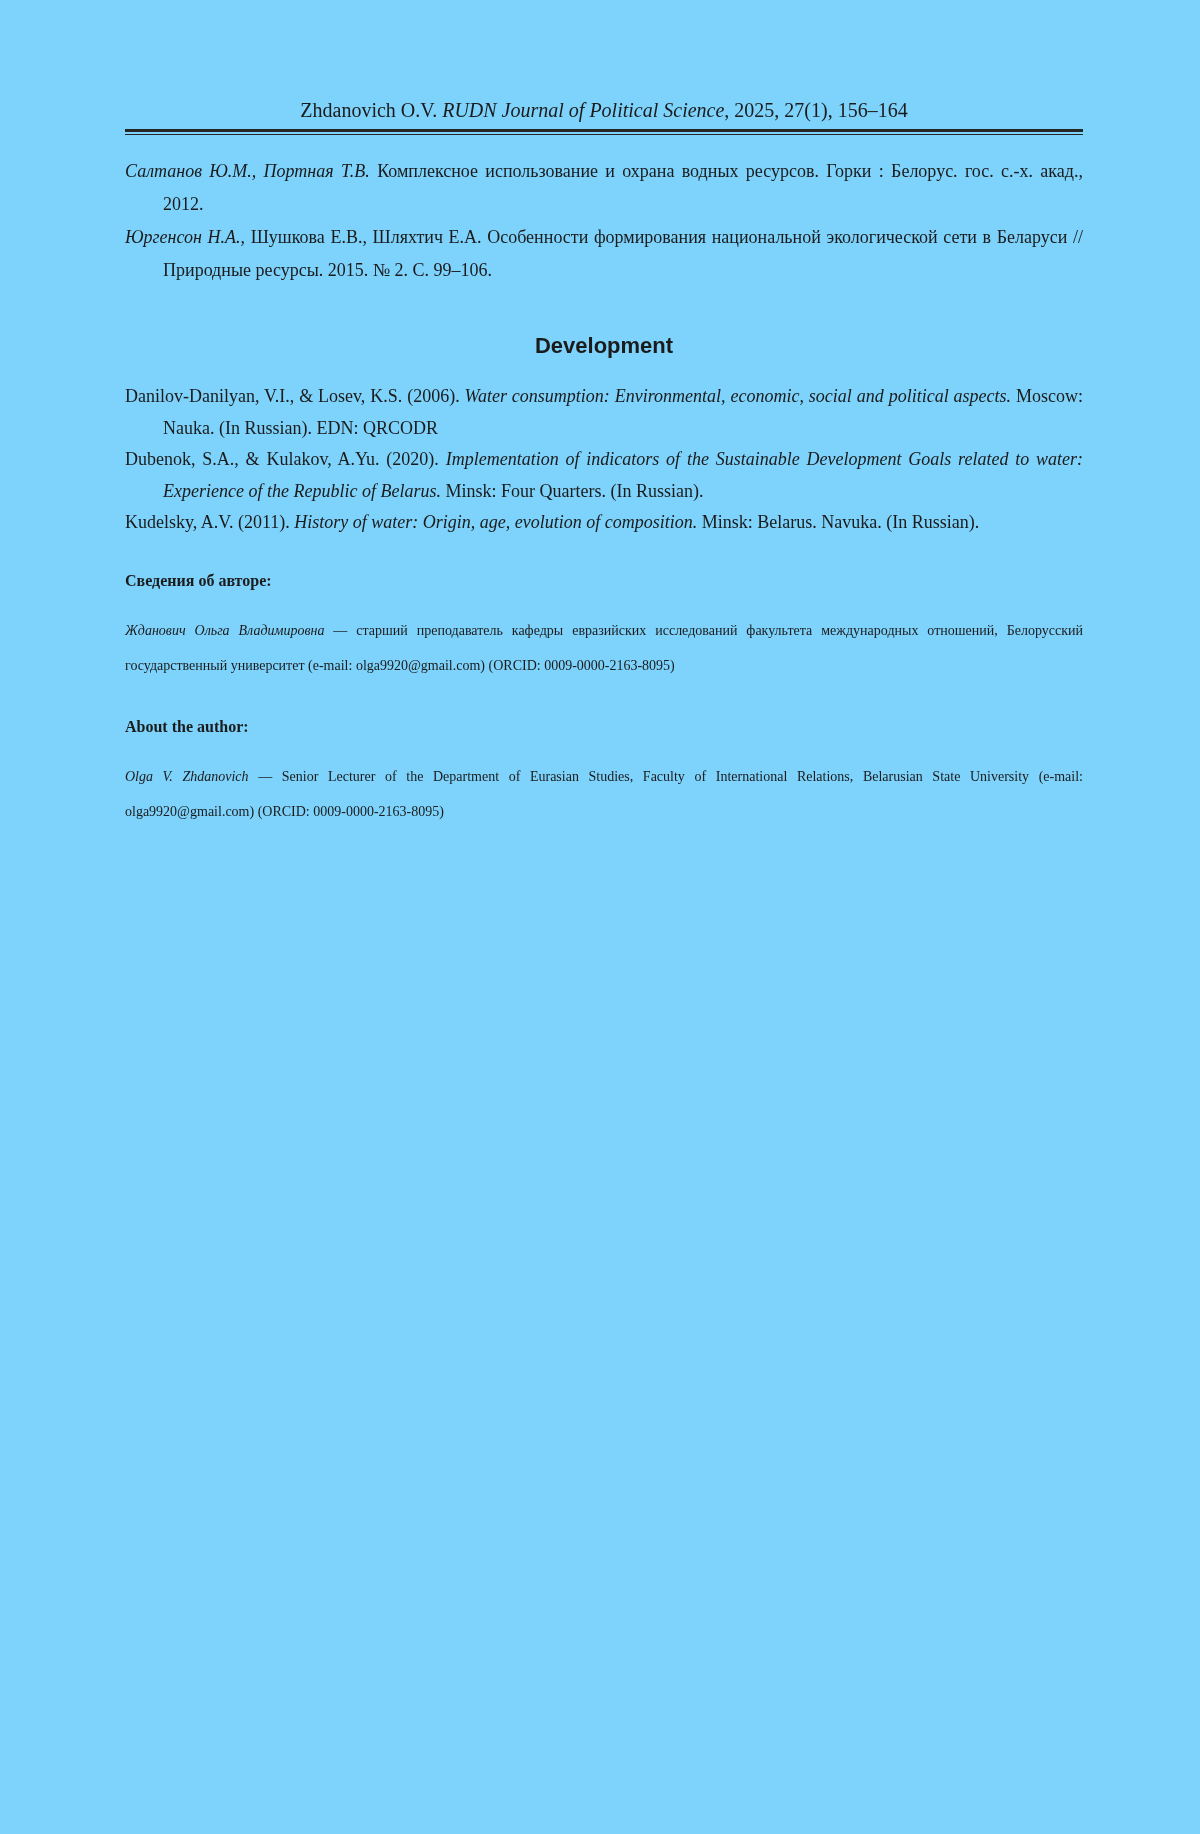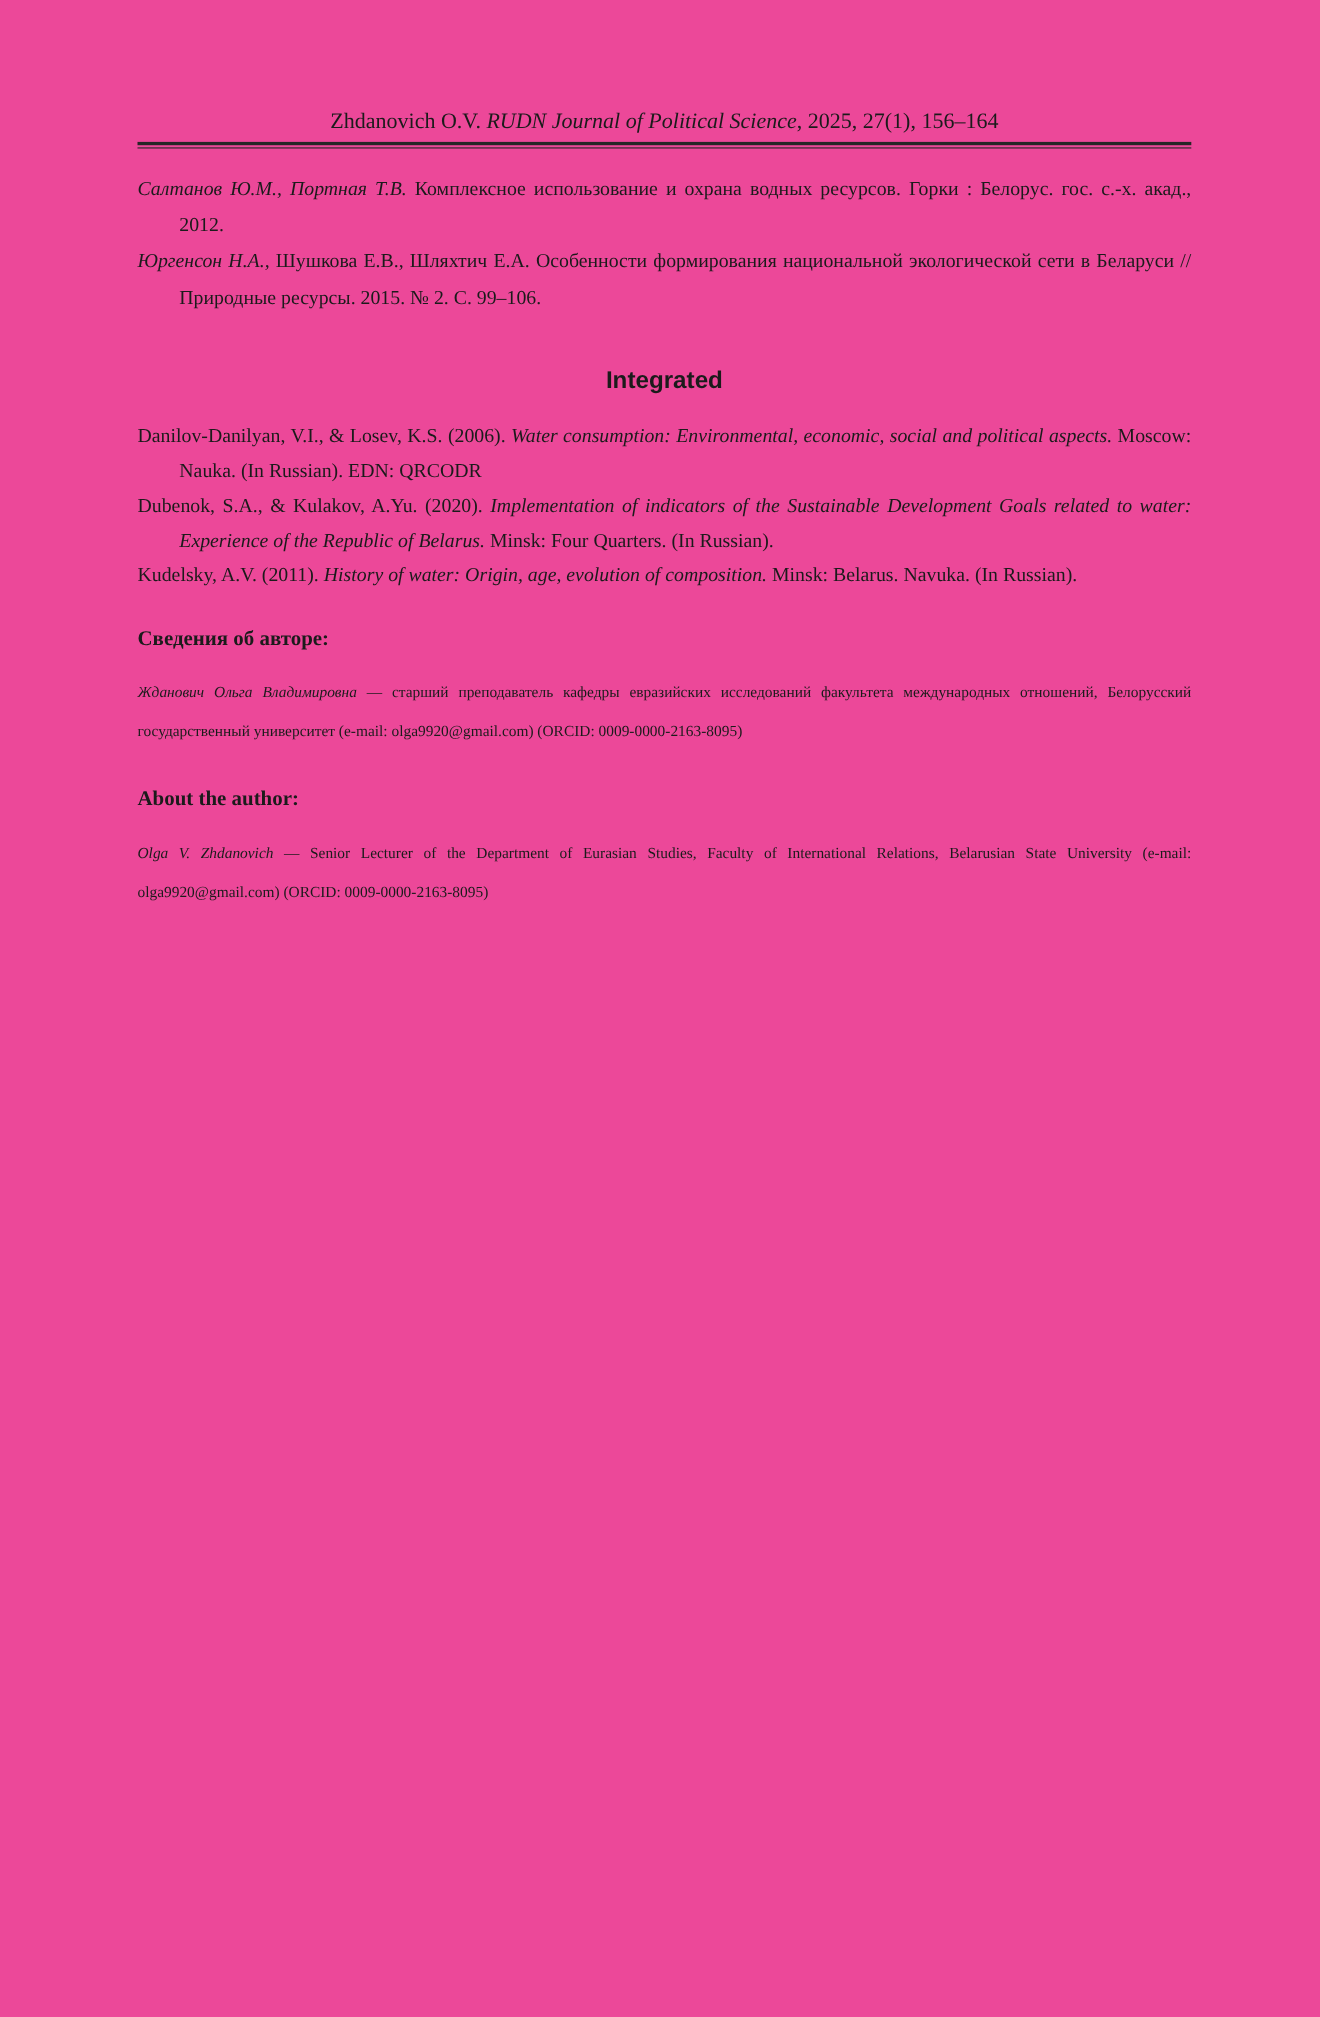--- a/index.html
+++ b/index.html
@@ -4,21 +4,21 @@
 <style>
   html, body {
     margin: 0;
     padding: 0;
     background: #ffffff;
   }
   .page {
     position: relative;
     width: 1200px;
     height: 1834px;
-    background: #ec4899;
+    background: #7dd3fc;
     font-family: "Liberation Serif", serif;
     color: #1b1b1b;
     overflow: hidden;
   }
   .content {
     position: absolute;
     left: 125px;
     top: 98px;
     width: 958px;
   }
@@ -49,21 +49,21 @@
   }
   .references-heading {
     font-family: "Liberation Sans", sans-serif;
     font-weight: bold;
     font-size: 22px;
     text-align: center;
     margin: 46px 0 22px 0;
   }
   .about-heading {
     font-weight: bold;
-    font-size: 19px;
+    font-size: 16px;
     line-height: 28px;
     margin: 30px 0 0 0;
   }
   .about-para {
     font-size: 14px;
     line-height: 35px;
     text-align: justify;
     margin: 18px 0 0 0;
   }
   .gap-after-en-refs { margin-top: 28px; }
@@ -75,21 +75,21 @@
   <div class="content">
 
     <p class="running-head"><span>Zhdanovich O.V. </span><span class="it">RUDN Journal of Political Science</span><span>, 2025, 27(1), 156–164</span></p>
 
     <div class="rule"></div>
 
     <p class="ref"><span class="it">Салтанов Ю.М., Портная Т.В.</span><span> Комплексное использование и охрана водных ресурсов. Горки : Белорус. гос. с.-х. акад., 2012.</span></p>
 
     <p class="ref"><span class="it">Юргенсон Н.А.,</span><span> Шушкова Е.В., Шляхтич Е.А. Особенности формирования национальной экологической сети в Беларуси // Природные ресурсы. 2015. № 2. С. 99–106.</span></p>
 
-    <h2 class="references-heading">Integrated</h2>
+    <h2 class="references-heading">Development</h2>
 
     <p class="ref ref-en"><span>Danilov-Danilyan, V.I., &amp; Losev, K.S. (2006). </span><span class="it">Water consumption: Environmental, economic, social and political aspects.</span><span> Moscow: Nauka. (In Russian). EDN: QRCODR</span></p>
 
     <p class="ref ref-en"><span>Dubenok, S.A., &amp; Kulakov, A.Yu. (2020). </span><span class="it">Implementation of indicators of the Sustainable Development Goals related to water: Experience of the Republic of Belarus.</span><span> Minsk: Four Quarters. (In Russian).</span></p>
 
     <p class="ref ref-en"><span>Kudelsky, A.V. (2011). </span><span class="it">History of water: Origin, age, evolution of composition.</span><span> Minsk: Belarus. Navuka. (In Russian).</span></p>
 
 
 
     <h3 class="about-heading gap-after-en-refs">Сведения об авторе:</h3>

